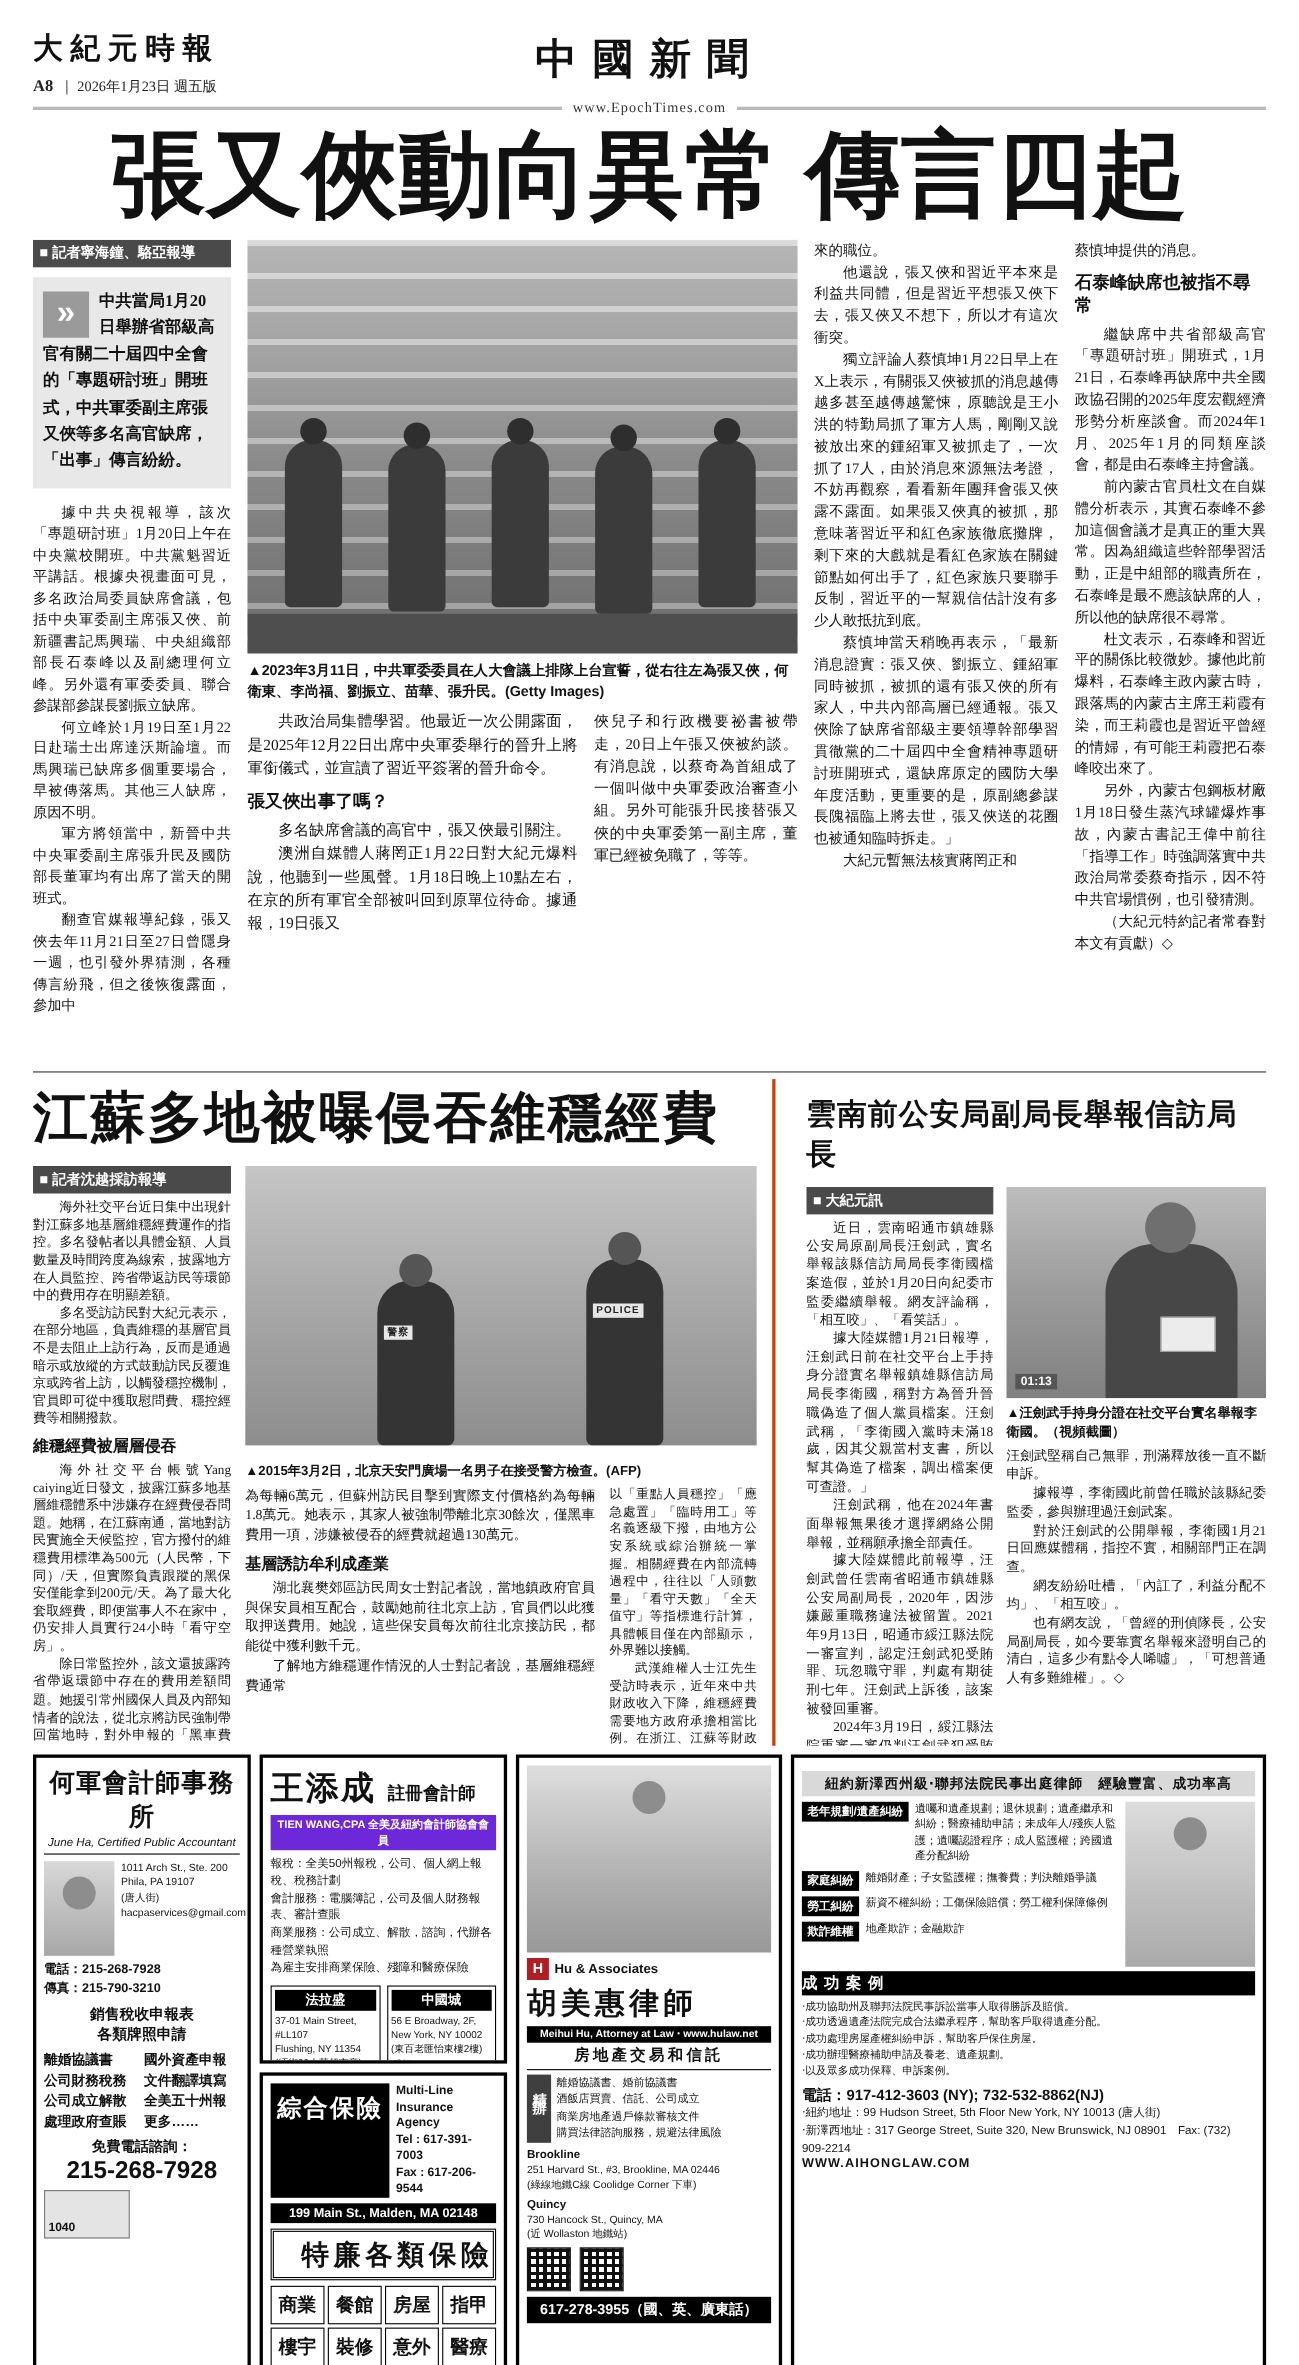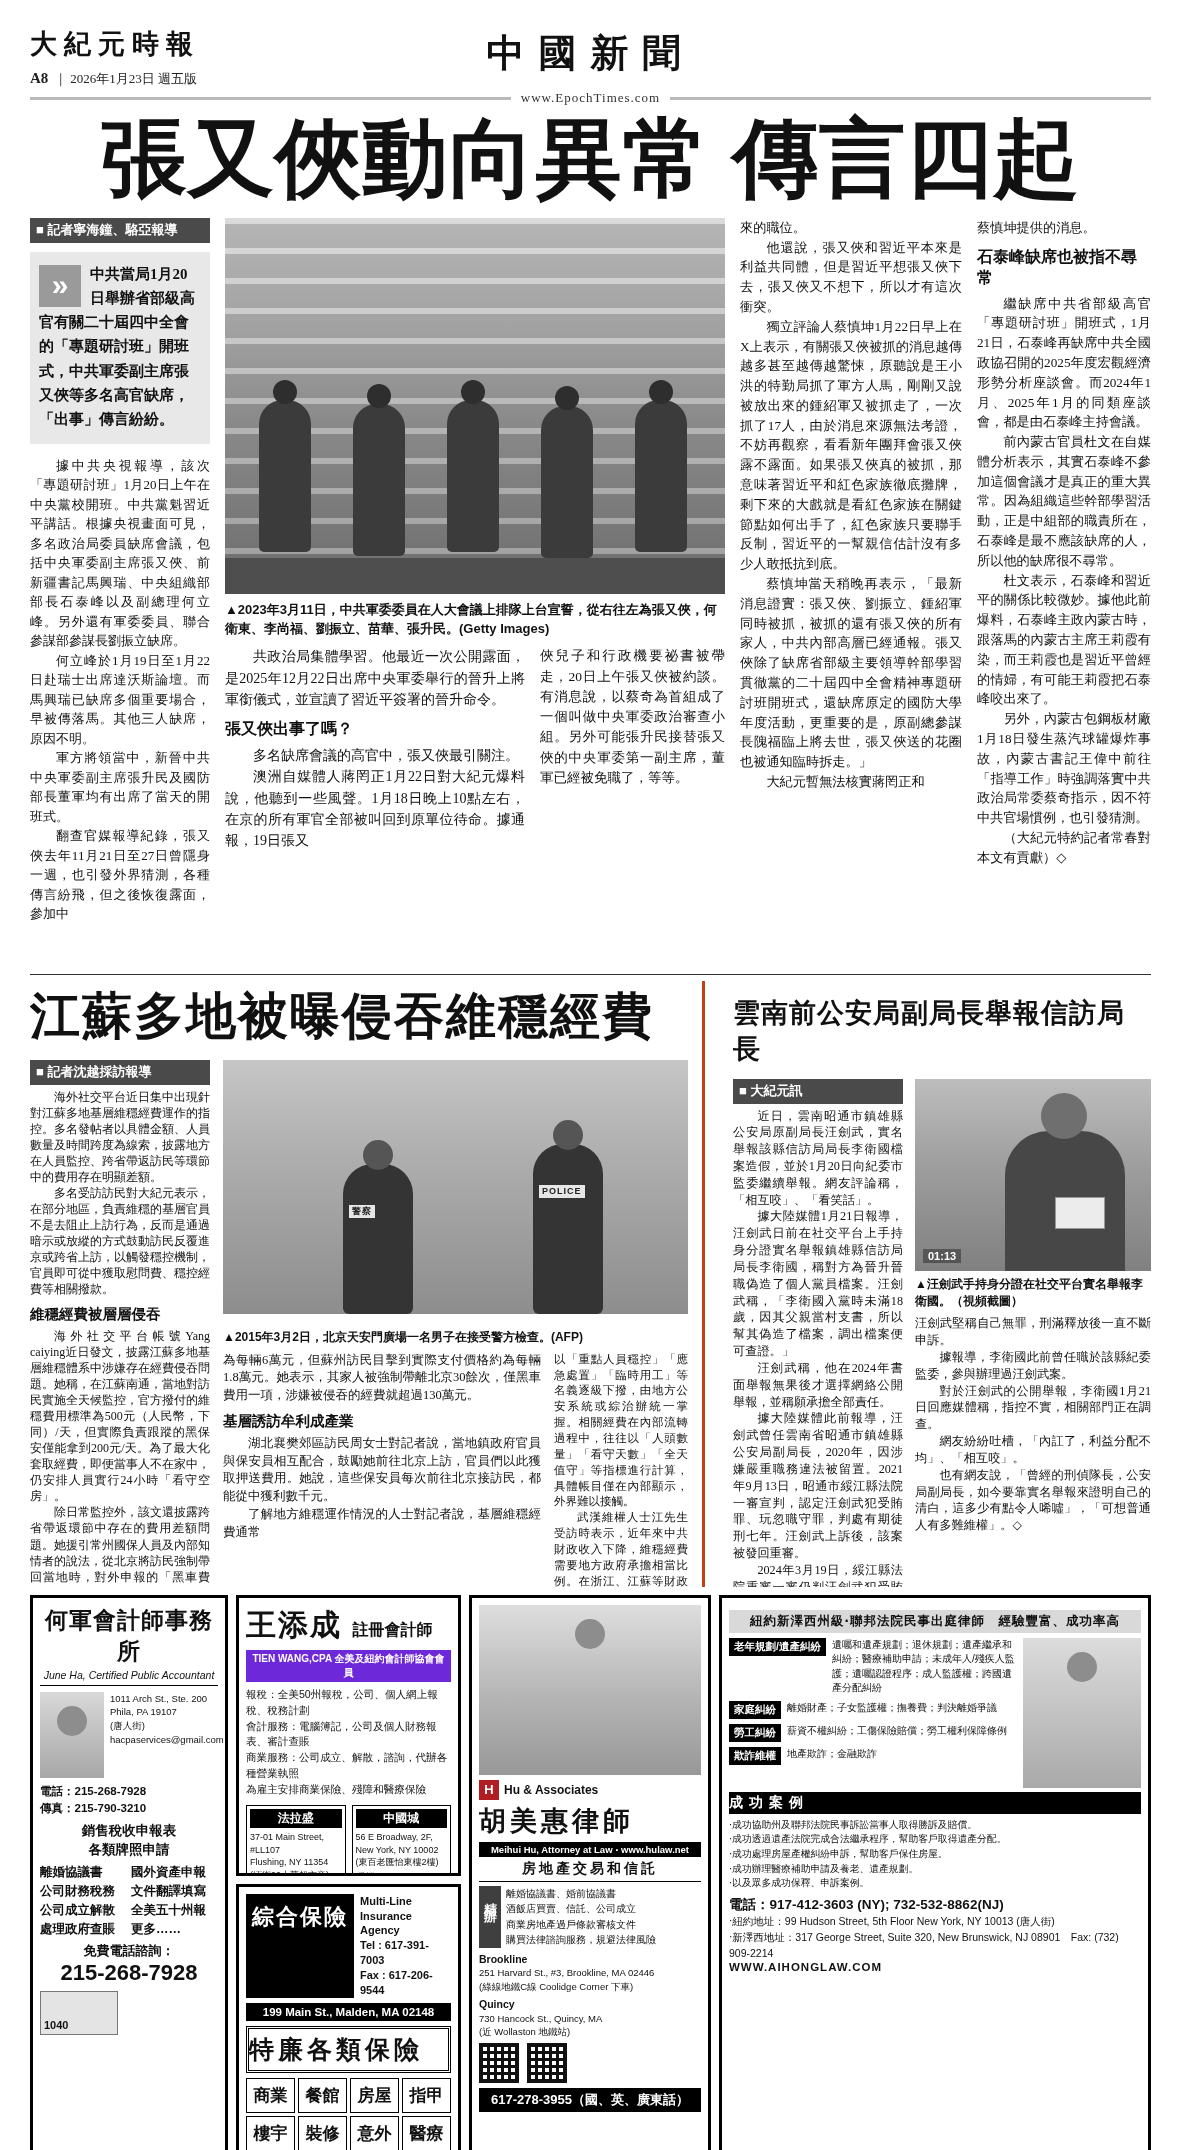--- a/index.html
+++ b/index.html
@@ -105,21 +105,21 @@
   .wg-card { flex:1; border:1px solid #000; padding:3px; }
   .wg-lbl { background:#000; color:#fff; font-size:12px; font-weight:700; text-align:center; padding:1px 0; margin-bottom:3px; }
   .wg-addr { font-size:9px; line-height:1.4; }
   .wg-tel { font-size:10px; font-weight:700; margin-top:2px; }
 
   
   .ins-head { display:flex; gap:6px; }
   .ins-logo { background:#000; color:#fff; font-size:22px; font-weight:900; padding:8px 6px; letter-spacing:2px; white-space:nowrap; }
   .ins-agency { font-size:11px; font-weight:700; line-height:1.35; }
   .ins-addr { background:#000; color:#fff; font-size:11.5px; font-weight:700; text-align:center; padding:3px 0; margin:5px 0; }
-  .ins-banner { border:3px double #000; text-align:left; font-size:25px; font-weight:900; letter-spacing:4px; padding:4px 0; margin-bottom:5px; }
+  .ins-banner { border:3px double #000; text-align:right; font-size:25px; font-weight:900; letter-spacing:4px; padding:4px 0; margin-bottom:5px; }
   .ins-grid { display:grid; grid-template-columns:repeat(4,1fr); gap:3px; }
   .ins-grid span { border:1px solid #000; text-align:center; font-size:17px; font-weight:900; padding:5px 0; }
 
   
   .hu-photo { height:170px; background:linear-gradient(180deg,#dedede,#b4b4b4 55%,#989898); position:relative; margin-bottom:5px; }
   .hu-logo-row { display:flex; align-items:center; gap:5px; }
   .hu-sq { width:20px; height:20px; background:#b01e23; color:#fff; font:900 13px/20px "Liberation Sans",sans-serif; text-align:center; }
   .hu-firm { font-size:12px; font-weight:700; }
   .hu-name { font-size:27px; font-weight:900; letter-spacing:4px; margin:3px 0; }
   .hu-bar { background:#000; color:#fff; font-size:9.5px; font-weight:700; text-align:center; padding:2px 0; }

